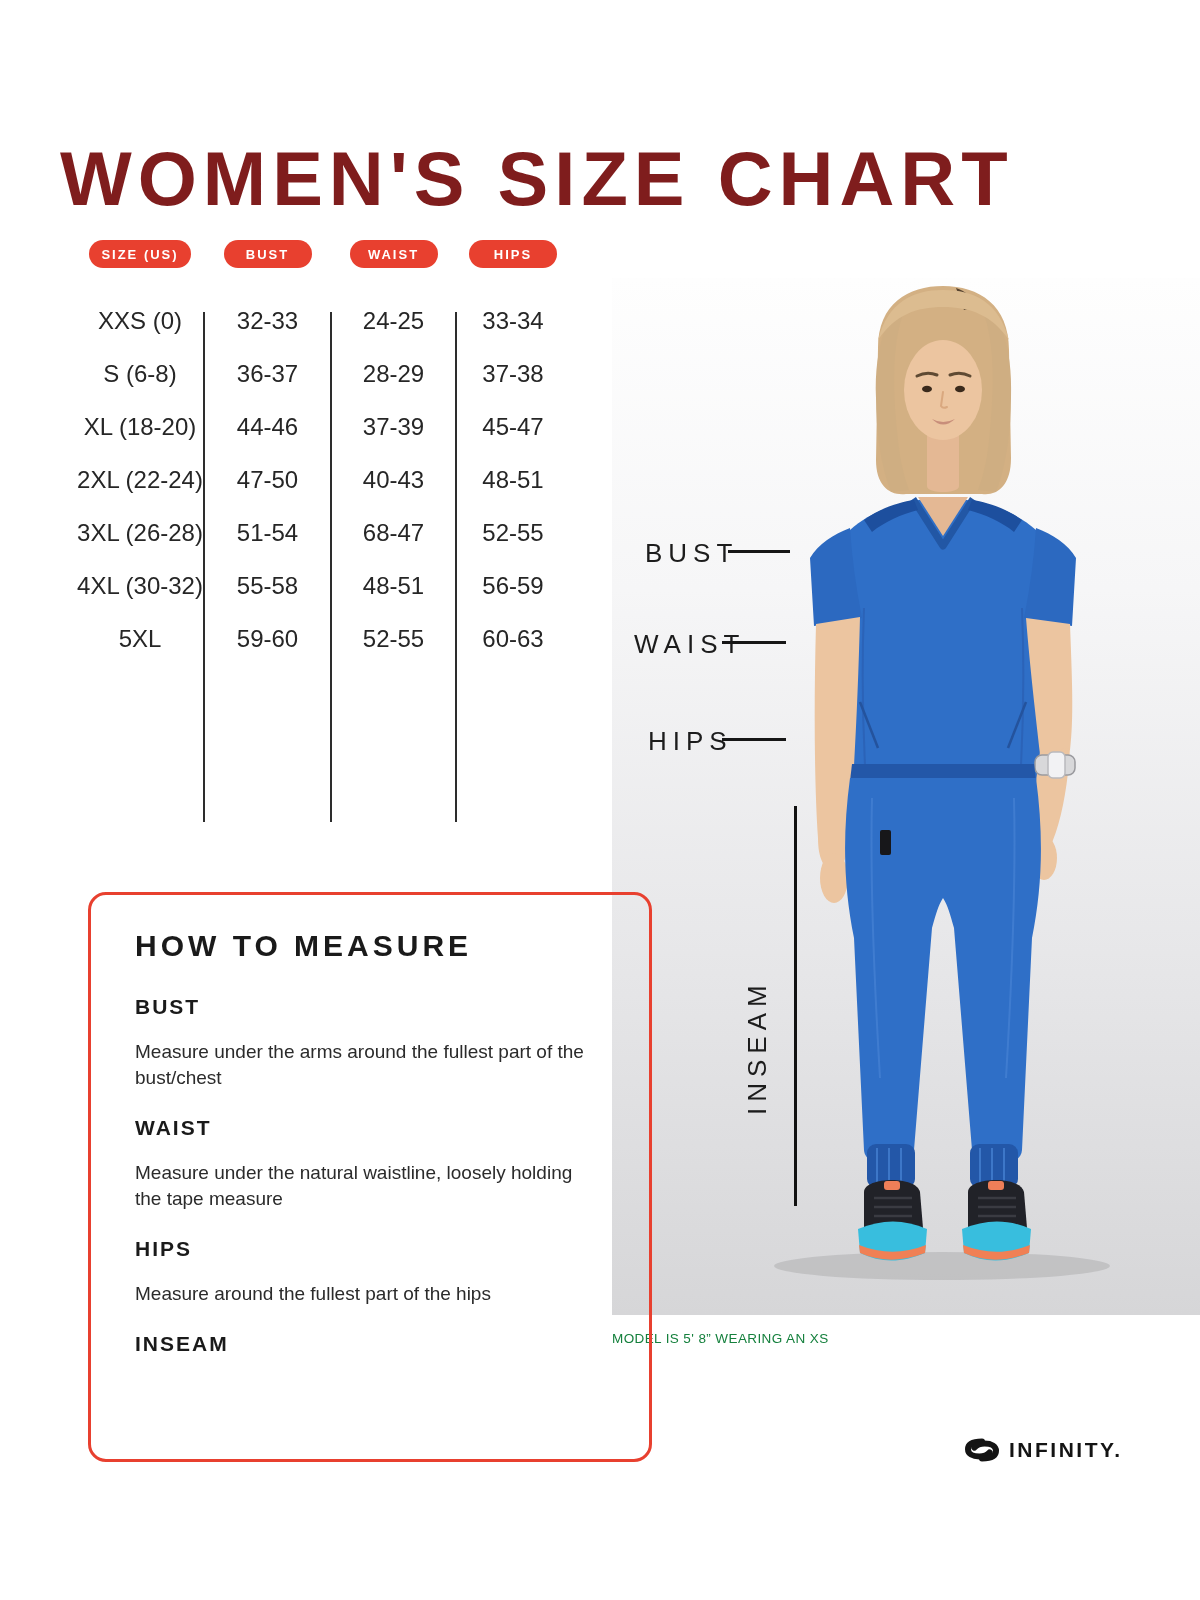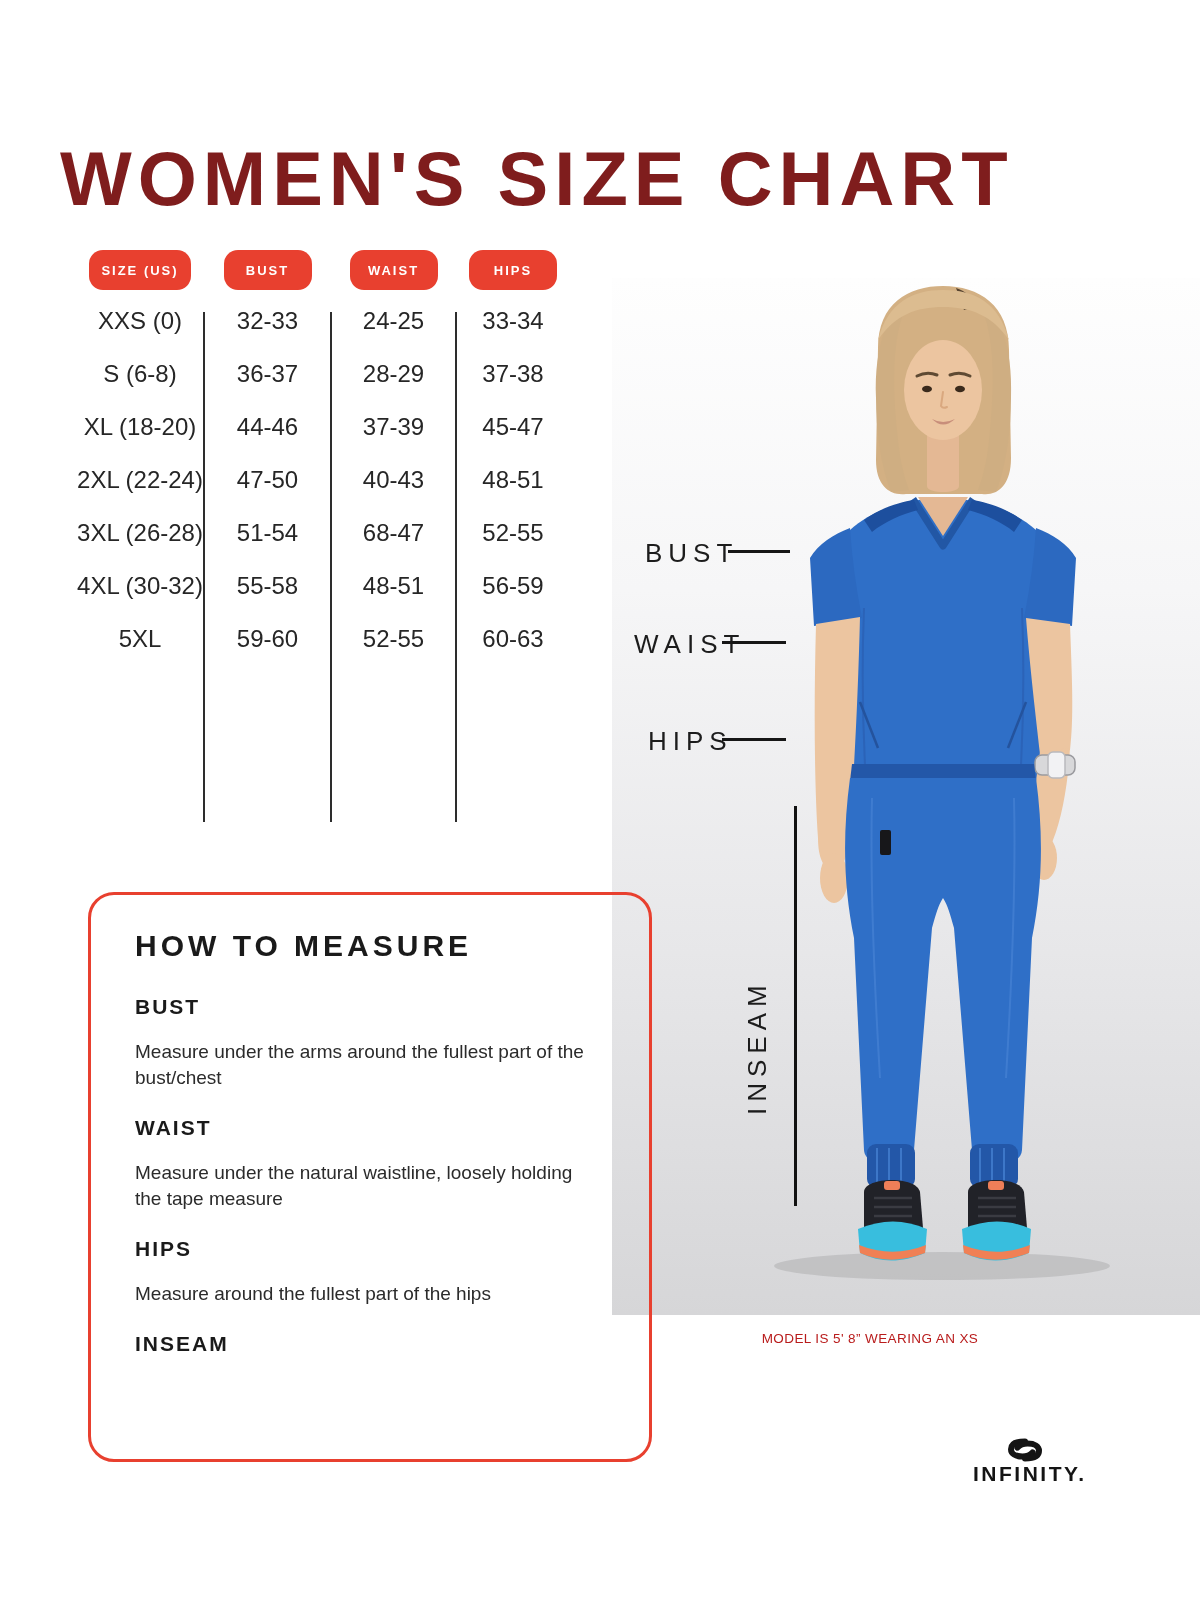--- a/index.html
+++ b/index.html
@@ -10,24 +10,24 @@
   
   .page-title{
     position:absolute; left:60px; top:84px; font-size:76px; font-weight:700;
     letter-spacing:6px; color:#7f1d1d; white-space:nowrap;
   }
   
   .size-table{ position:absolute; left:76px; top:240px; width:494px; height:590px; }
   .pill-row{ display:grid; grid-template-columns:128px 127px 125px 114px; height:28px; }
   .pill-cell{ display:flex; justify-content:center; align-items:center; }
   .pill{
-    min-width:88px; height:40px; padding:0 12px; box-sizing:border-box;
+    min-width:88px; height:28px; padding:0 12px; box-sizing:border-box;
     background:#e8402f; color:#ffffff; border-radius:14px;
     display:inline-flex; align-items:center; justify-content:center;
-    font-size:13px; font-weight:700; letter-spacing:2px; white-space:nowrap;margin-top:10px;
+    font-size:13px; font-weight:700; letter-spacing:2px; white-space:nowrap;
   }
   .t-rows{ margin-top:26px; }
   .t-row{
     display:grid; grid-template-columns:128px 127px 125px 114px; height:53px;
     align-items:center;
   }
   .t-cell{ text-align:center; font-size:24px; color:#262626; white-space:nowrap; }
   .divider{ position:absolute; top:72px; width:2px; height:510px; background:#2d2d2d; }
   .divider.d1{ left:127px; } .divider.d2{ left:254px; } .divider.d3{ left:379px; }
   
@@ -40,35 +40,35 @@
   .m-label{
     position:absolute; font-size:26px; letter-spacing:6px; color:#1c1c1c; white-space:nowrap;
   }
   .m-line{ position:absolute; height:3px; background:#161616; }
   .inseam-line{ position:absolute; width:3px; background:#111111; }
   .inseam-label{
     position:absolute; writing-mode:vertical-rl; transform:rotate(180deg);
     font-size:26px; letter-spacing:6px; color:#1c1c1c;
   }
   .model-caption{
-    position:absolute; left:612px; top:1331px; width:516px; text-align:center;
-    font-size:13.5px; letter-spacing:0.4px; color:#b91c1c; white-space:nowrap;
+    position:absolute; left:612px; top:1331px; width:516px; text-align:left;
+    font-size:13.5px; letter-spacing:0.4px; color:#15803d; white-space:nowrap;
   }
   
   .measure-box{
     position:absolute; left:88px; top:892px; width:564px; height:570px;
-    border:3px solid #e8402f; border-radius:26px; box-sizing:border-box;
+    border:3px solid #e8402f; border-radius:18px; box-sizing:border-box;
     padding:34px 44px 0 44px; background:transparent; z-index:5;
   }
   .measure-title{ font-size:30px; font-weight:700; letter-spacing:4px; color:#1a1a1a; margin:0 0 32px 0; }
   .m-item{ margin-bottom:25px; }
   .m-item-label{ font-size:21px; font-weight:700; letter-spacing:2px; color:#1a1a1a; margin-bottom:8px; }
   .m-item-text{ font-size:19px; line-height:26px; color:#2b2b2b; max-width:452px;margin-top:20px; }
   
-  .brand{ position:absolute; left:964px; top:1438px; display:flex; align-items:center;flex-direction:column; }
+  .brand{ position:absolute; left:964px; top:1438px; display:flex; align-items:center; }
   .brand-word{ font-size:21px; font-weight:700; letter-spacing:2.5px; color:#141414; margin-left:9px; white-space:nowrap; }
 </style>
 </head>
 <body>
 
 <div class="canvas">
 
   <h1 class="page-title">WOMEN'S SIZE CHART</h1>
 
   <section class="size-table">

